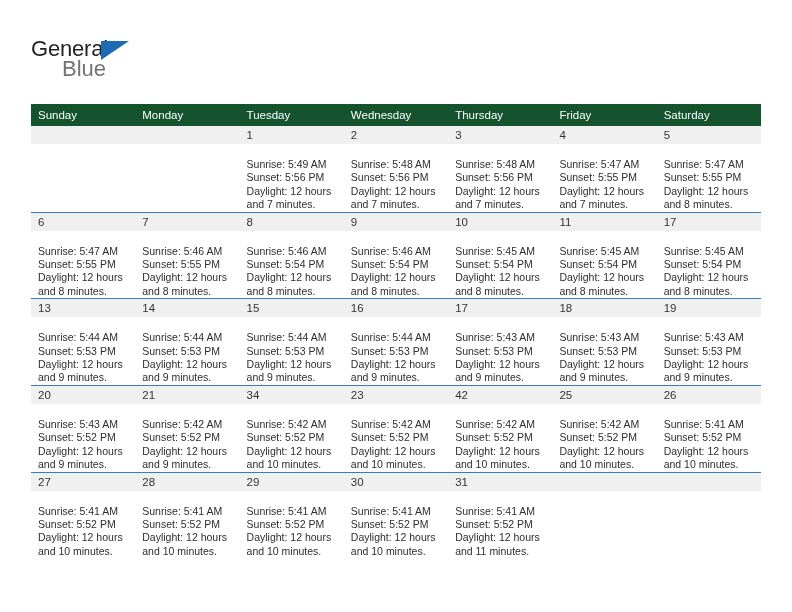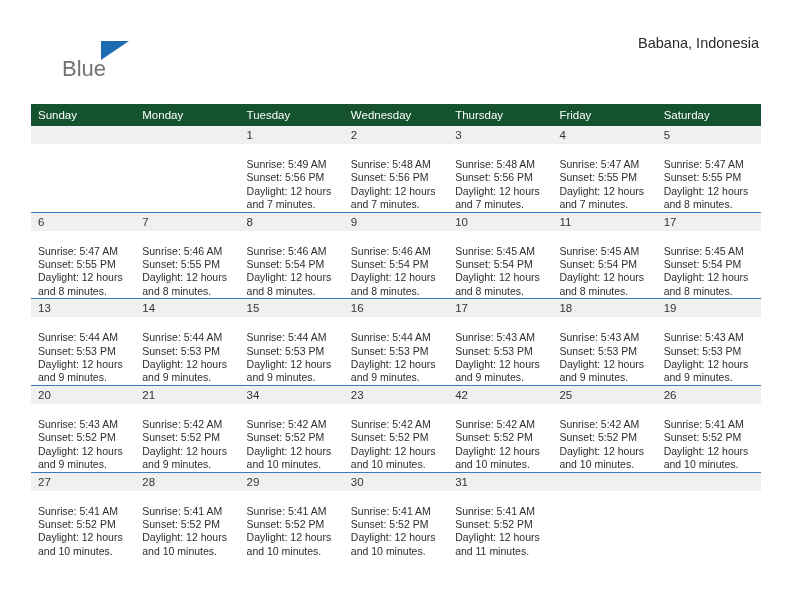--- a/index.html
+++ b/index.html
@@ -137,26 +137,26 @@
   }
 </style>
 </head>
 <body>
 
 <div class="page">
 
   <div class="header">
 
     <div class="logo">
+      <span class="logo-general">General</span>
       <span class="logo-tri"></span>
       <span class="logo-blue">Blue</span>
     </div>
 
     <div class="title-block">
-      <div class="location">Babana, Indonesia</div>
     </div>
 
   </div>
 
   <table class="calendar">
     <thead>
       <tr>
         <th>Sunday</th>
         <th>Monday</th>
         <th>Tuesday</th>

